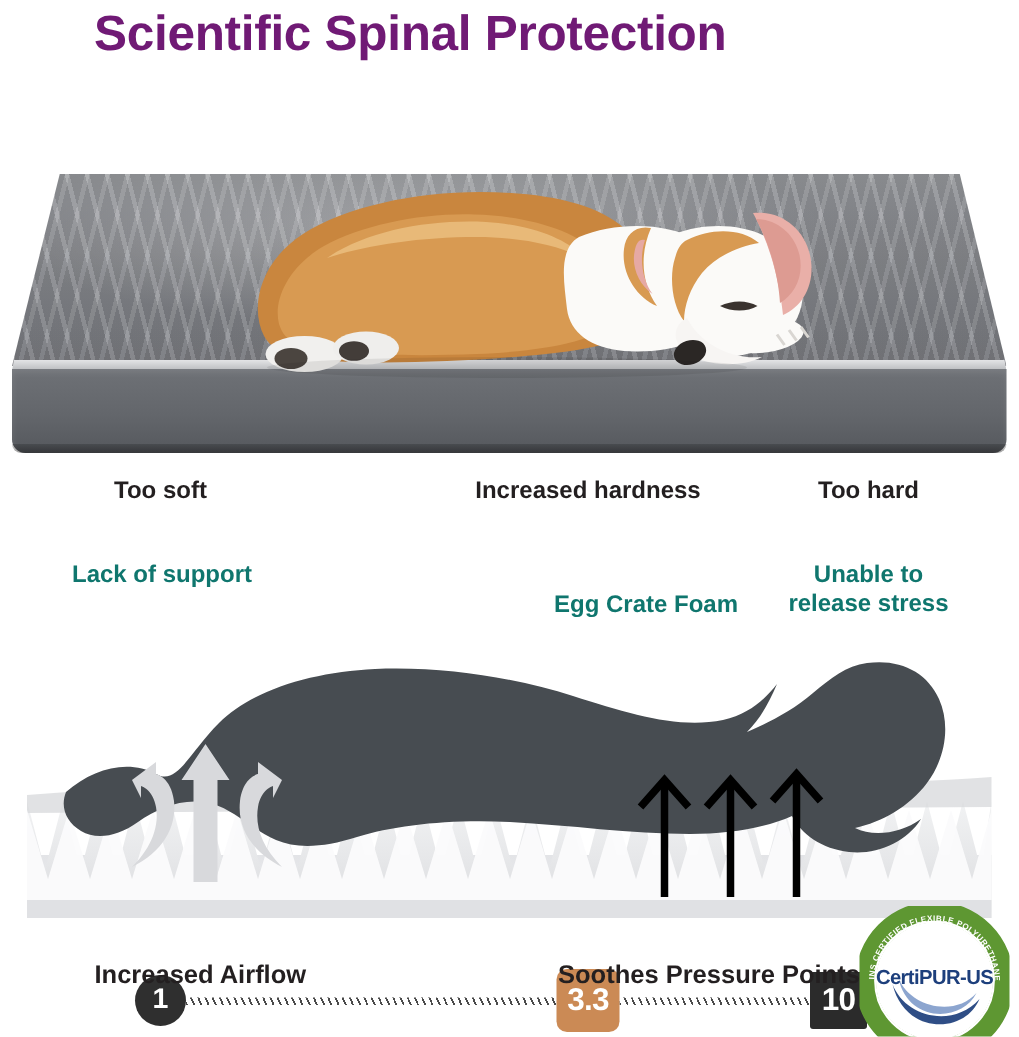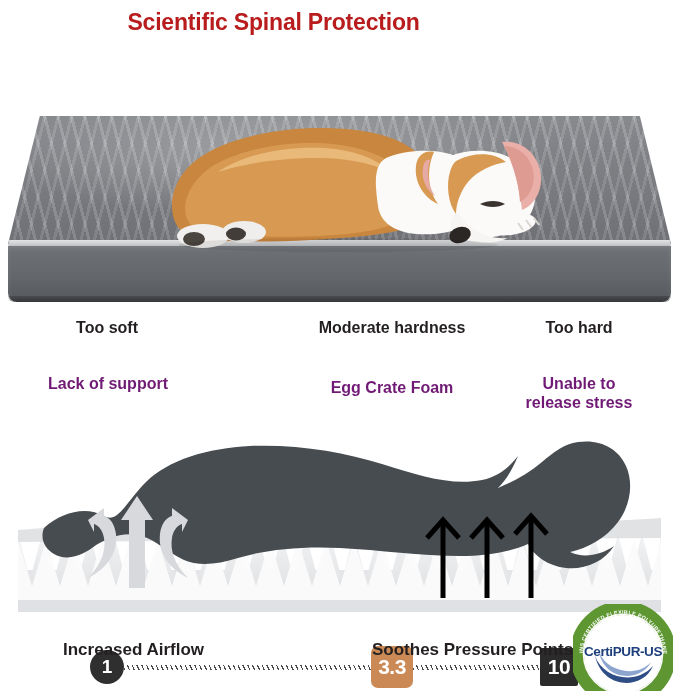--- a/index.html
+++ b/index.html
@@ -7,21 +7,21 @@
     width:679px;height:691px;position:relative;overflow:hidden;
     font-family:"Liberation Sans","DejaVu Sans",sans-serif;
     -webkit-font-smoothing:antialiased;
   }
   .page{position:absolute;inset:0;background:#ffffff;}
 
   
   #title{
     position:absolute;left:0;top:0;width:547px;height:44px;
     display:flex;align-items:center;justify-content:center;
-    font-size:23px;font-weight:bold;color:#b91c1c;letter-spacing:-0.2px;
+    font-size:33px;font-weight:bold;color:#701a75;letter-spacing:-0.2px;
     white-space:nowrap;
   }
 
   
   #hero{position:absolute;left:0;top:46px;width:679px;height:252px;}
   .bed-wrap{position:absolute;left:8px;top:70px;width:663px;height:180px;}
   
   .bed-top{
     position:absolute;left:0;top:0;width:663px;height:128px;
     background:
@@ -54,21 +54,21 @@
     border-radius:0 0 9px 9px;
   }
   
   .dog{position:absolute;left:150px;top:-4px;width:400px;height:140px;}
   .dog svg{width:100%;height:100%;display:block;}
 
   
   #scale{position:absolute;left:0;top:306px;width:550px;height:110px;}
   .sc-col{position:absolute;text-align:center;}
   .sc-top{font-size:16px;font-weight:bold;color:#231f20;line-height:20px;white-space:nowrap;}
-  .sc-bot{font-size:16px;font-weight:bold;color:#701a75;line-height:19px;white-space:nowrap;}
+  .sc-bot{font-size:16px;font-weight:bold;color:#0f766e;line-height:19px;white-space:nowrap;}
   .sc-line{
     position:absolute;top:359px;height:5px;
     background-image:repeating-linear-gradient(66deg,#4a4a4a 0 1.2px,rgba(0,0,0,0) 1.2px 4.4px);
   }
   .marker{
     position:absolute;display:flex;align-items:center;justify-content:center;
     font-weight:bold;color:#ffffff;
   }
   #marker-1{left:90px;top:344px;width:34px;height:34px;border-radius:50%;background:#2f2f2f;font-size:19px;}
   #marker-68{left:371px;top:340px;width:42px;height:42px;border-radius:7px;background:#cb8a55;font-size:21px;letter-spacing:-0.5px;}
@@ -156,26 +156,26 @@
       <div class="sc-top">Too soft</div>
     </div>
     <div class="marker" id="marker-1">
       <span>1</span>
     </div>
     <div class="sc-col" style="left:8px;top:68px;width:200px;">
       <div class="sc-bot">Lack of support</div>
     </div>
 
     <div class="sc-col" style="left:292px;top:12px;width:200px;">
-      <div class="sc-top">Moderate hardness</div>
+      <div class="sc-top">Increased hardness</div>
     </div>
     <div class="marker" id="marker-68">
       <span>3.3</span>
     </div>
-    <div class="sc-col" style="left:292px;top:72px;width:200px;">
+    <div class="sc-col" style="left:292px;top:88px;width:200px;text-align:right;">
       <div class="sc-bot">Egg Crate Foam</div>
     </div>
 
     <div class="sc-col" style="left:479px;top:12px;width:200px;">
       <div class="sc-top">Too hard</div>
     </div>
     <div class="marker" id="marker-10">
       <span>10</span>
     </div>
     <div class="sc-col" style="left:479px;top:68px;width:200px;">

